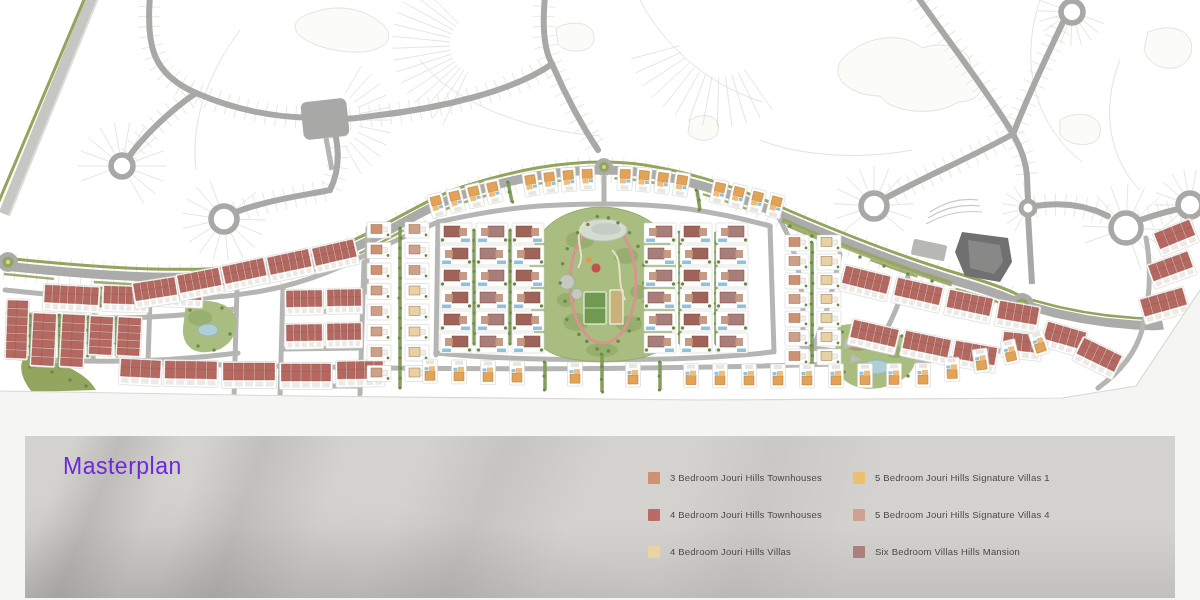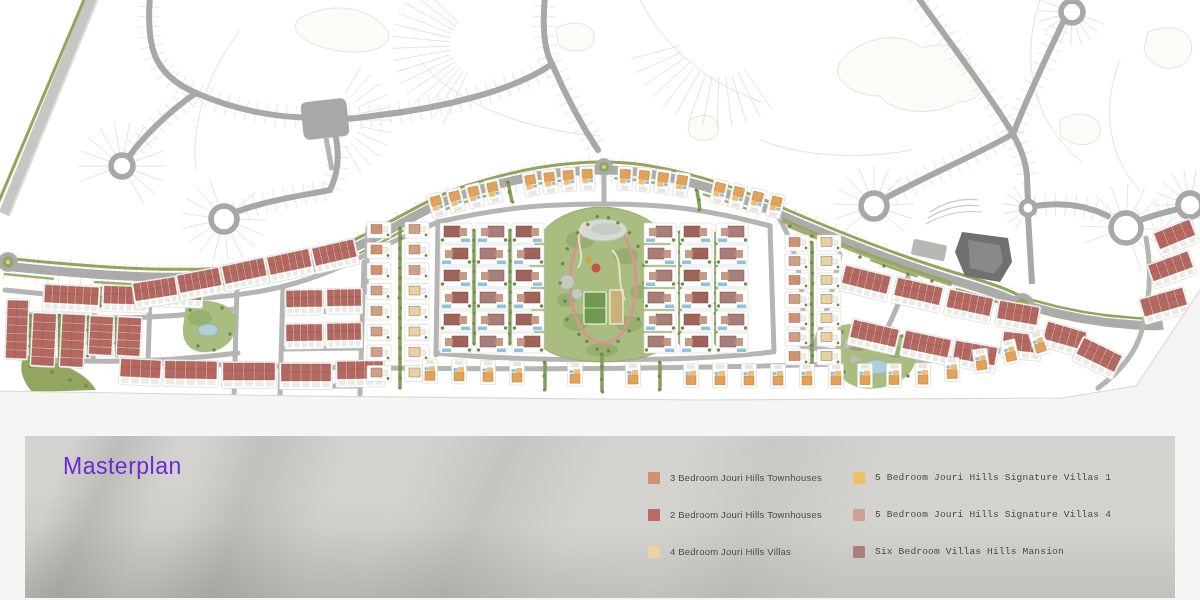--- a/index.html
+++ b/index.html
@@ -21,21 +21,21 @@
       linear-gradient(106deg, transparent 56%, rgba(116,114,110,.10) 63%, transparent 72%),
       linear-gradient(180deg, rgba(0,0,0,0) 55%, rgba(88,86,82,.14) 100%),
       radial-gradient(900px 260px at 12% 130%, rgba(96,94,90,.22), transparent 60%);
   }
   .panel-title{
     position:absolute;left:38px;top:17px;
     font-size:23px;letter-spacing:.5px;color:#6d28d9;font-weight:400;
   }
   .legend-col{position:absolute;top:20px;display:flex;flex-direction:column;gap:9px;}
   .legend-col.c1{left:623px;}
-  .legend-col.c2{left:828px;font-family:Liberation Mono, monospace;}
+  .legend-col.c2{left:828px;}
   .legend-item{display:flex;align-items:flex-start;height:12px;margin-top:16px;}
   .legend-swatch{width:12px;height:12px;border-radius:1px;margin-right:10px;flex:0 0 auto;}
   .legend-label{font-size:9.5px;color:#49４947;color:#494947;letter-spacing:.2px;white-space:nowrap;}
 </style>
 </head>
 <body style="background: rgb(245, 245, 243);">
 
 <svg id="map" width="1200" height="432" viewBox="0 0 1200 432">
     <g>
       <rect x="0" y="0" width="1200" height="432" fill="#ffffff"></rect>
@@ -1672,21 +1672,21 @@
   <div class="streaks"></div>
   <div class="panel-title">Masterplan</div>
 
   <div class="legend-col c1">
     <div class="legend-item">
       <span class="legend-swatch" style="background: rgb(207, 146, 112);"></span>
       <span class="legend-label">3 Bedroom Jouri Hills Townhouses</span>
     </div>
     <div class="legend-item">
       <span class="legend-swatch" style="background: rgb(185, 107, 102);"></span>
-      <span class="legend-label">2 Bedroom Jouri Hills Townhouses</span>
+      <span class="legend-label">4 Bedroom Jouri Hills Townhouses</span>
     </div>
     <div class="legend-item">
       <span class="legend-swatch" style="background: rgb(236, 211, 162);"></span>
       <span class="legend-label">4 Bedroom Jouri Hills Villas</span>
     </div>
   </div>
 
   <div class="legend-col c2">
     <div class="legend-item">
       <span class="legend-swatch" style="background: rgb(238, 192, 108);"></span>

